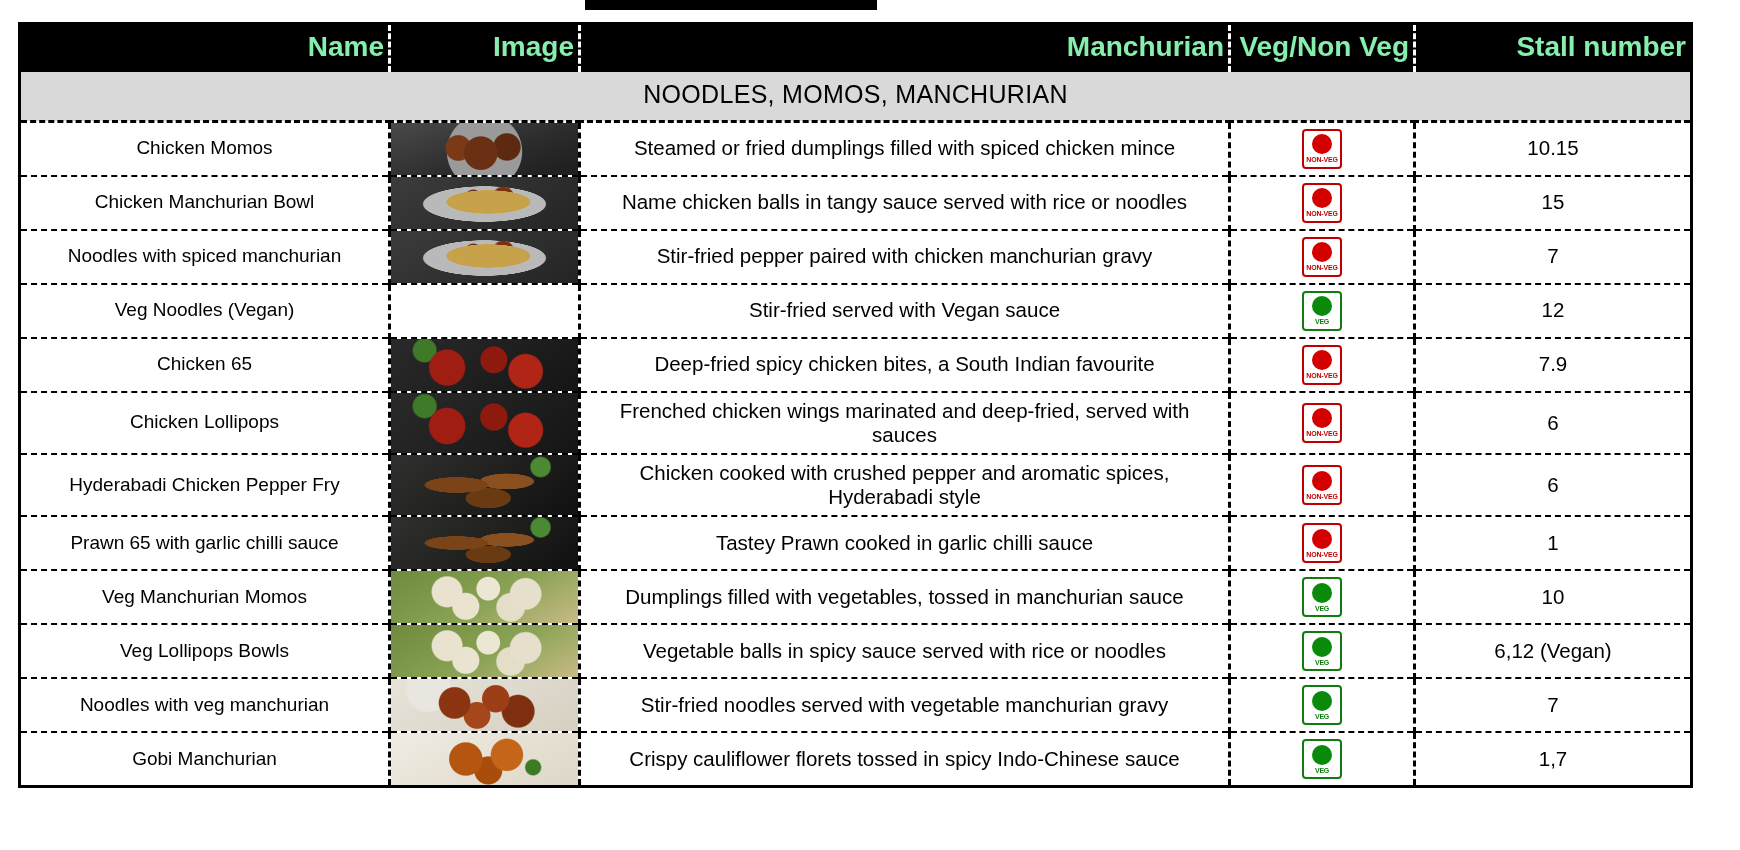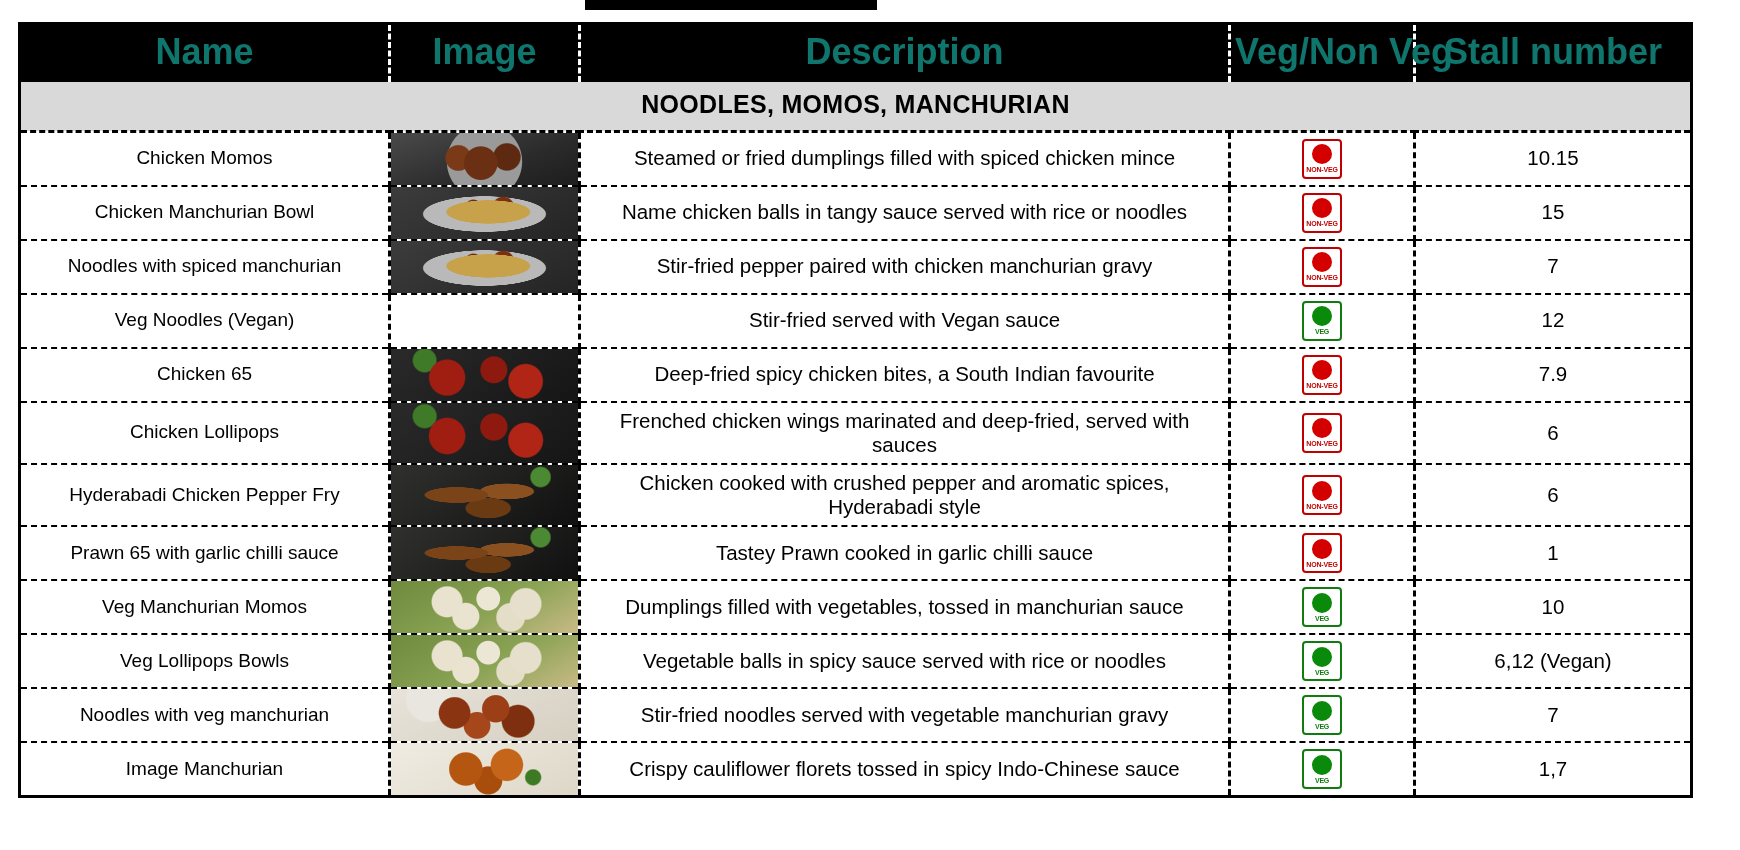--- a/index.html
+++ b/index.html
@@ -37,36 +37,36 @@
     background: #ffffff;
   }
   col.c-name  { width: 370px; }
   col.c-img   { width: 190px; }
   col.c-desc  { width: 650px; }
   col.c-veg   { width: 185px; }
   col.c-stall { width: 277px; }
 
   thead th {
     background: #000000;
-    color: #0f766e;
-    font-size: 36px;
+    color: #86efac;
+    font-size: 28px;
     font-weight: bold;
     padding: 6px 4px 9px 4px;
     border-right: 3px dashed #ffffff;
-    text-align: center;
+    text-align: right;
     vertical-align: middle;
     white-space: nowrap;
   }
   thead th:last-child { border-right: none; margin-top: 39px; }
 
   tr.section td {
     background: #d9d9d9;
     color: #000000;
     font-size: 25px;
-    font-weight: bold;
+    font-weight: normal;
     text-align: center;
     padding: 8px 0 10px 0;
     border-bottom: 3px dashed #000000;
     letter-spacing: 0.3px;
   }
 
   tbody td {
     border-right: 3px dashed #000000;
     border-bottom: 2px dashed #000000;
     font-size: 20.5px;
@@ -207,21 +207,21 @@
         <col class="c-name">
         <col class="c-img">
         <col class="c-desc">
         <col class="c-veg">
         <col class="c-stall">
       </colgroup>
       <thead>
         <tr>
           <th>Name</th>
           <th>Image</th>
-          <th>Description</th>
+          <th>Manchurian</th>
           <th>Veg/Non Veg</th>
           <th>Stall number</th>
         </tr>
       </thead>
       <tbody id="table-body">
         <tr class="section">
           <td colspan="5">NOODLES, MOMOS, MANCHURIAN</td>
         </tr>
       <tr>
             <td class="name-cell">Chicken Momos</td>
@@ -349,21 +349,21 @@
               <div class="thumb ph-vegmanchurian"></div>
             </td>
             <td class="desc-cell">Stir-fried noodles served with vegetable manchurian gravy</td>
             <td class="veg-cell"><span class="vmark veg">
                 <span class="dot"></span>
                 <span class="lbl">VEG</span>
               </span></td>
             <td class="stall-cell">7</td>
           </tr>
           <tr>
-            <td class="name-cell">Image Manchurian</td>
+            <td class="name-cell">Gobi Manchurian</td>
             <td class="img-cell">
               <div class="thumb ph-gobi"></div>
             </td>
             <td class="desc-cell">Crispy cauliflower florets tossed in spicy Indo-Chinese sauce</td>
             <td class="veg-cell"><span class="vmark veg">
                 <span class="dot"></span>
                 <span class="lbl">VEG</span>
               </span></td>
             <td class="stall-cell">1,7</td>
           </tr>

